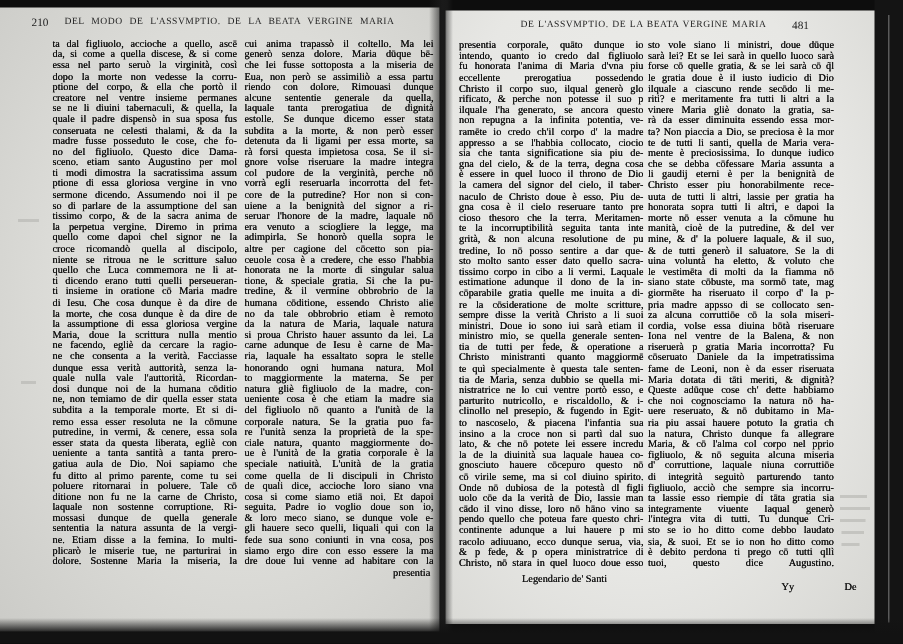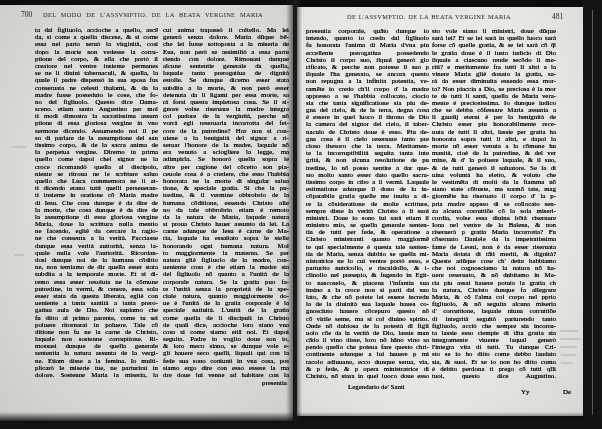--- a/index.html
+++ b/index.html
@@ -27,25 +27,25 @@
 </style>
 </head>
 <body>
 
 <div id="left-page" class="page"></div>
 <div id="right-page" class="page"></div>
 <div id="gutter"></div>
 <div id="right-edge"></div>
 <div id="edge-line"></div>
 
-<div class="pnum" style="left:21px;top:10px;">700</div>
+<div class="pnum" style="left:21px;top:10px;">210</div>
 <div class="head" style="left:43px;top:10px;width:220px;">DEL MODO DE L'ASSVMPTIO. DE LA BEATA VERGINE MARIA</div>
 
 <div class="head" style="left:347px;top:12px;width:164px;">DE L'ASSVMPTIO. DE LA BEATA VERGINE MARIA</div>
-<div class="pnum" style="left:552px;top:12px;">481</div>
+<div class="pnum" style="left:528px;top:12px;">481</div>
 
 <div class="col" style="left:35px;top:26px;width:123px;">
     <div>ta dal figliuolo, accioche a quello, ascē</div>
     <div>da, si come a quella discese, &amp; si come</div>
     <div>essa nel parto seruò la virginità, così</div>
     <div>dopo la morte non vedesse la corru-</div>
     <div>ptione del corpo, &amp; ella che portò il</div>
     <div>creatore nel ventre insieme permanes</div>
     <div>se ne li diuini tabernaculi, &amp; quella, la</div>
     <div>quale il padre dispensò in sua sposa fus</div>

